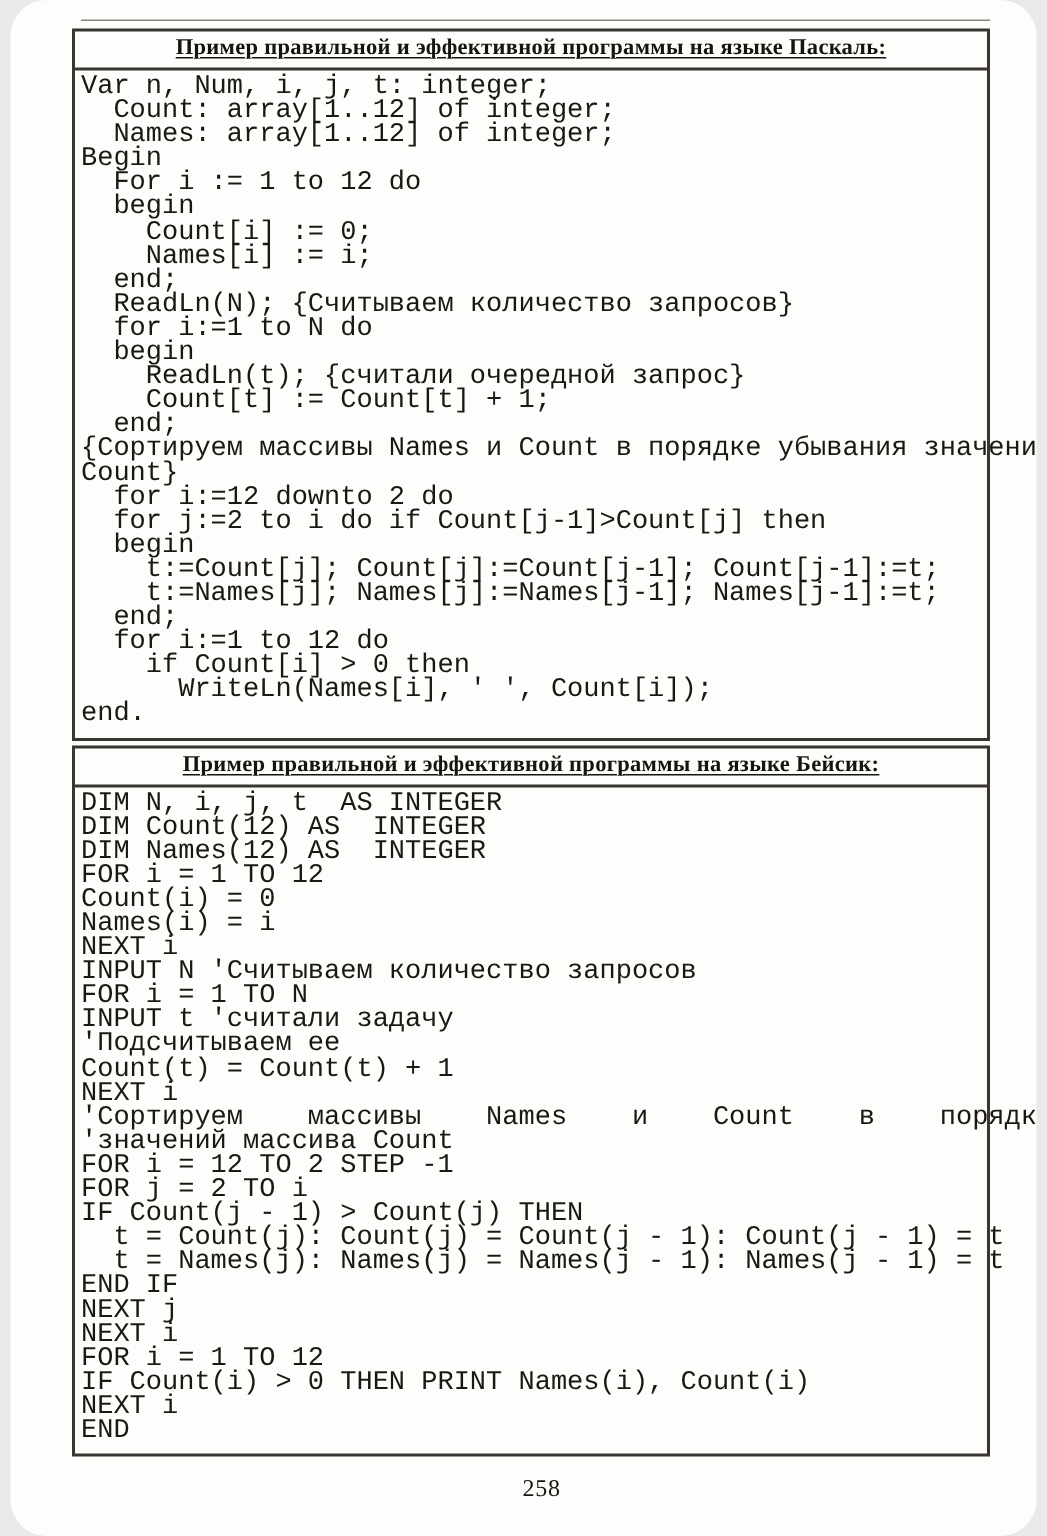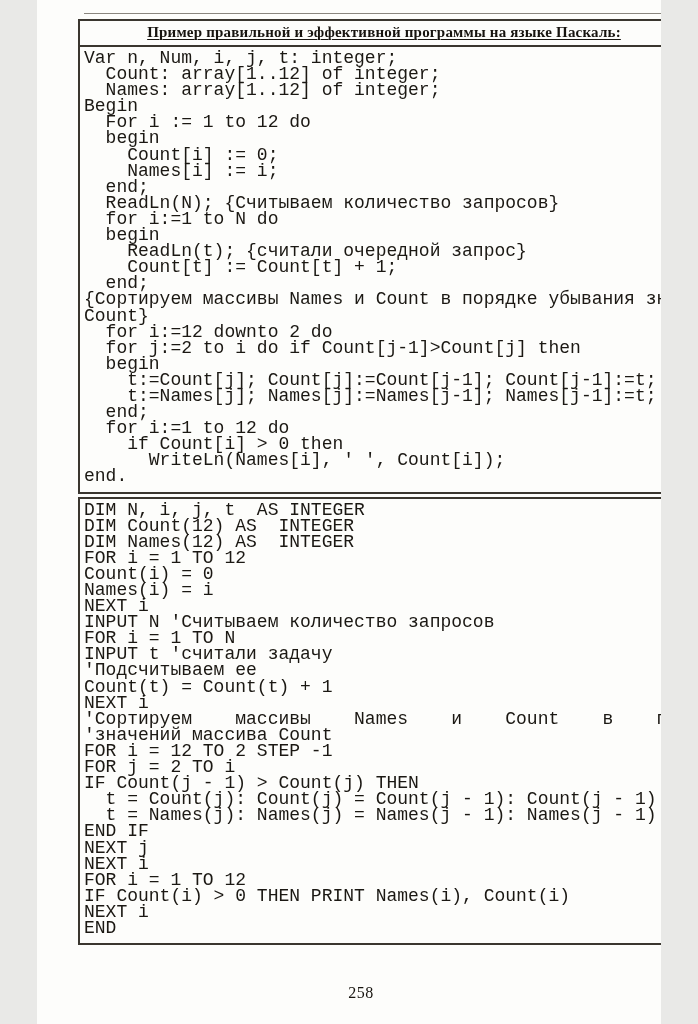--- a/index.html
+++ b/index.html
@@ -2,26 +2,27 @@
 <html lang="ru"><head>
 <meta charset="utf-8">
 <style>
   html, body {
     margin: 0;
     padding: 0;
     background: #e9e9e7;
   }
   .page {
     position: relative;
-    width: 624px;
+    width: 684px;
     height: 1024px;
     margin: 0 auto;
     background: #fdfdfb;
     color: #17140f;
     overflow: hidden;
+    border-radius: 24px;
   }
   .content {
     position: absolute;
     top: 19px;
     left: 41px;
     width: 612px;
   }
   .code-table {
     box-sizing: border-box;
     width: 612px;
@@ -112,20 +113,23 @@
     t:=Count[j]; Count[j]:=Count[j-1]; Count[j-1]:=t;
     t:=Names[j]; Names[j]:=Names[j-1]; Names[j-1]:=t;
   end;
   for i:=1 to 12 do
     if Count[i] &gt; 0 then
       WriteLn(Names[i], ' ', Count[i]);
 end.</pre>
     </section>
 
     <section class="code-table">
+      <div class="table-header">
+        <span class="header-text">Пример правильной и эффективной программы на языке Бейсик:</span>
+      </div>
       <pre class="code">DIM N, i, j, t  AS INTEGER
 DIM Count(12) AS  INTEGER
 DIM Names(12) AS  INTEGER
 FOR i = 1 TO 12
 Count(i) = 0
 Names(i) = i
 NEXT i
 INPUT N 'Считываем количество запросов
 FOR i = 1 TO N
 INPUT t 'считали задачу

